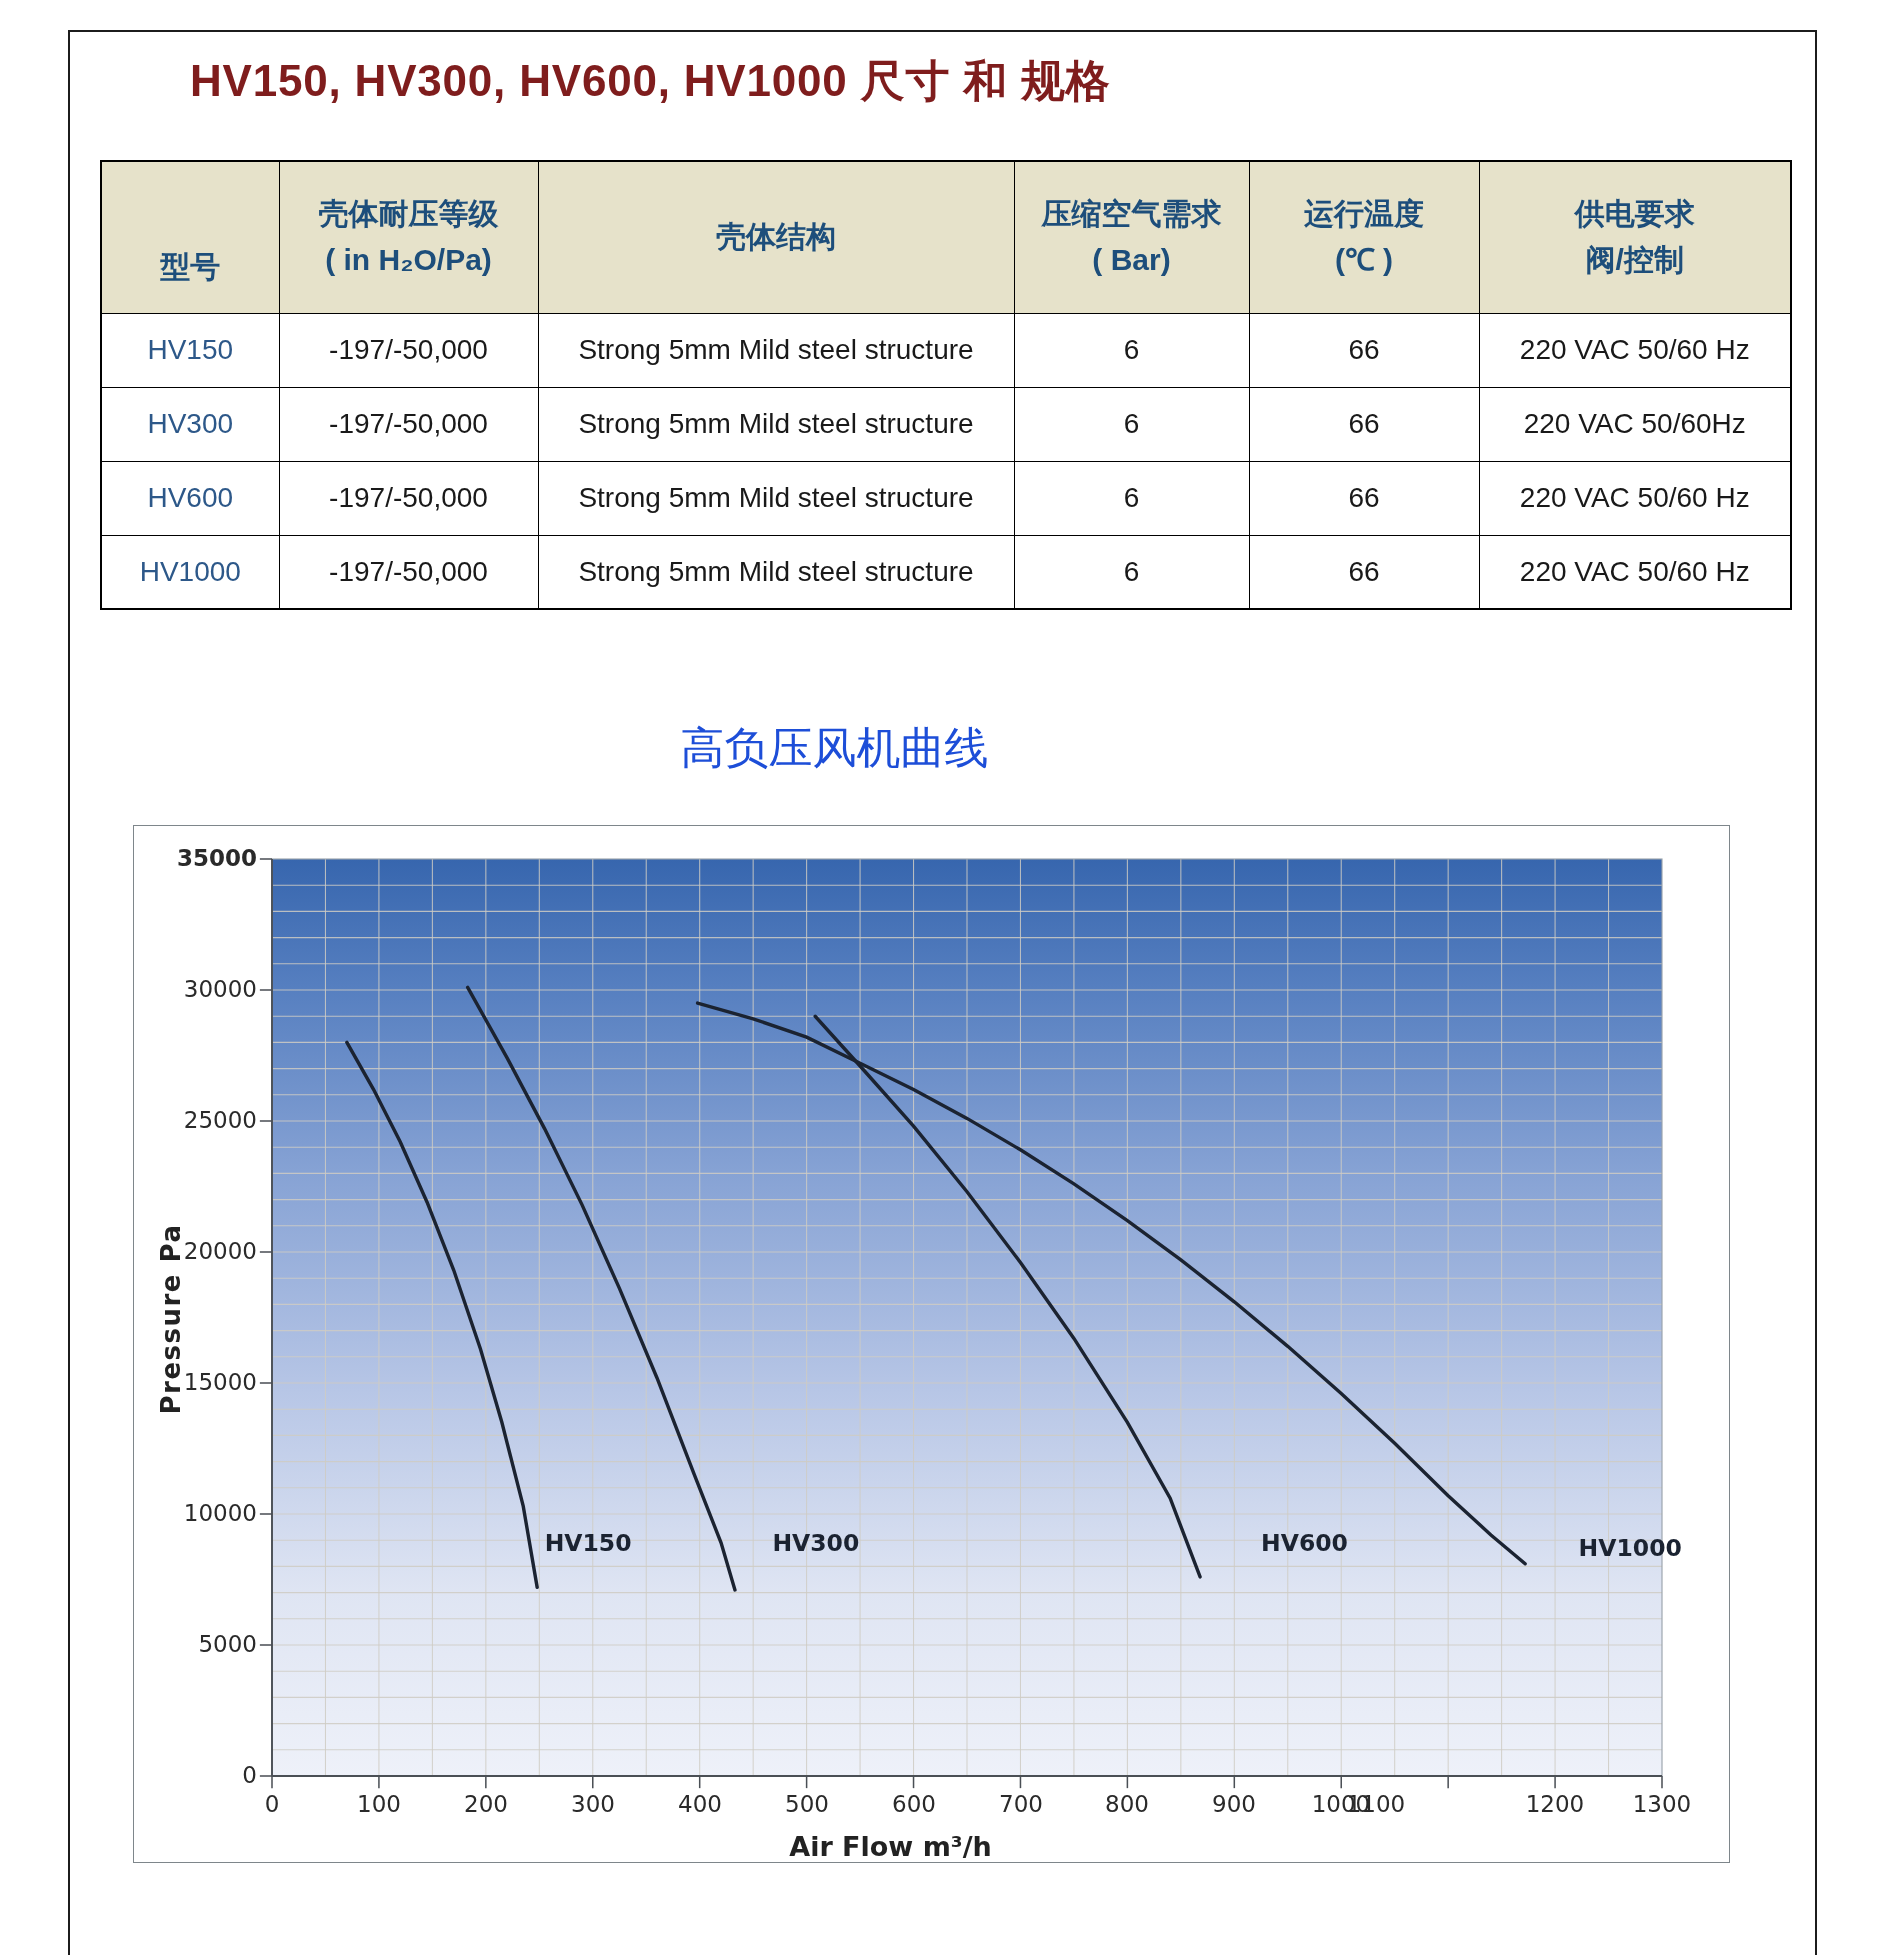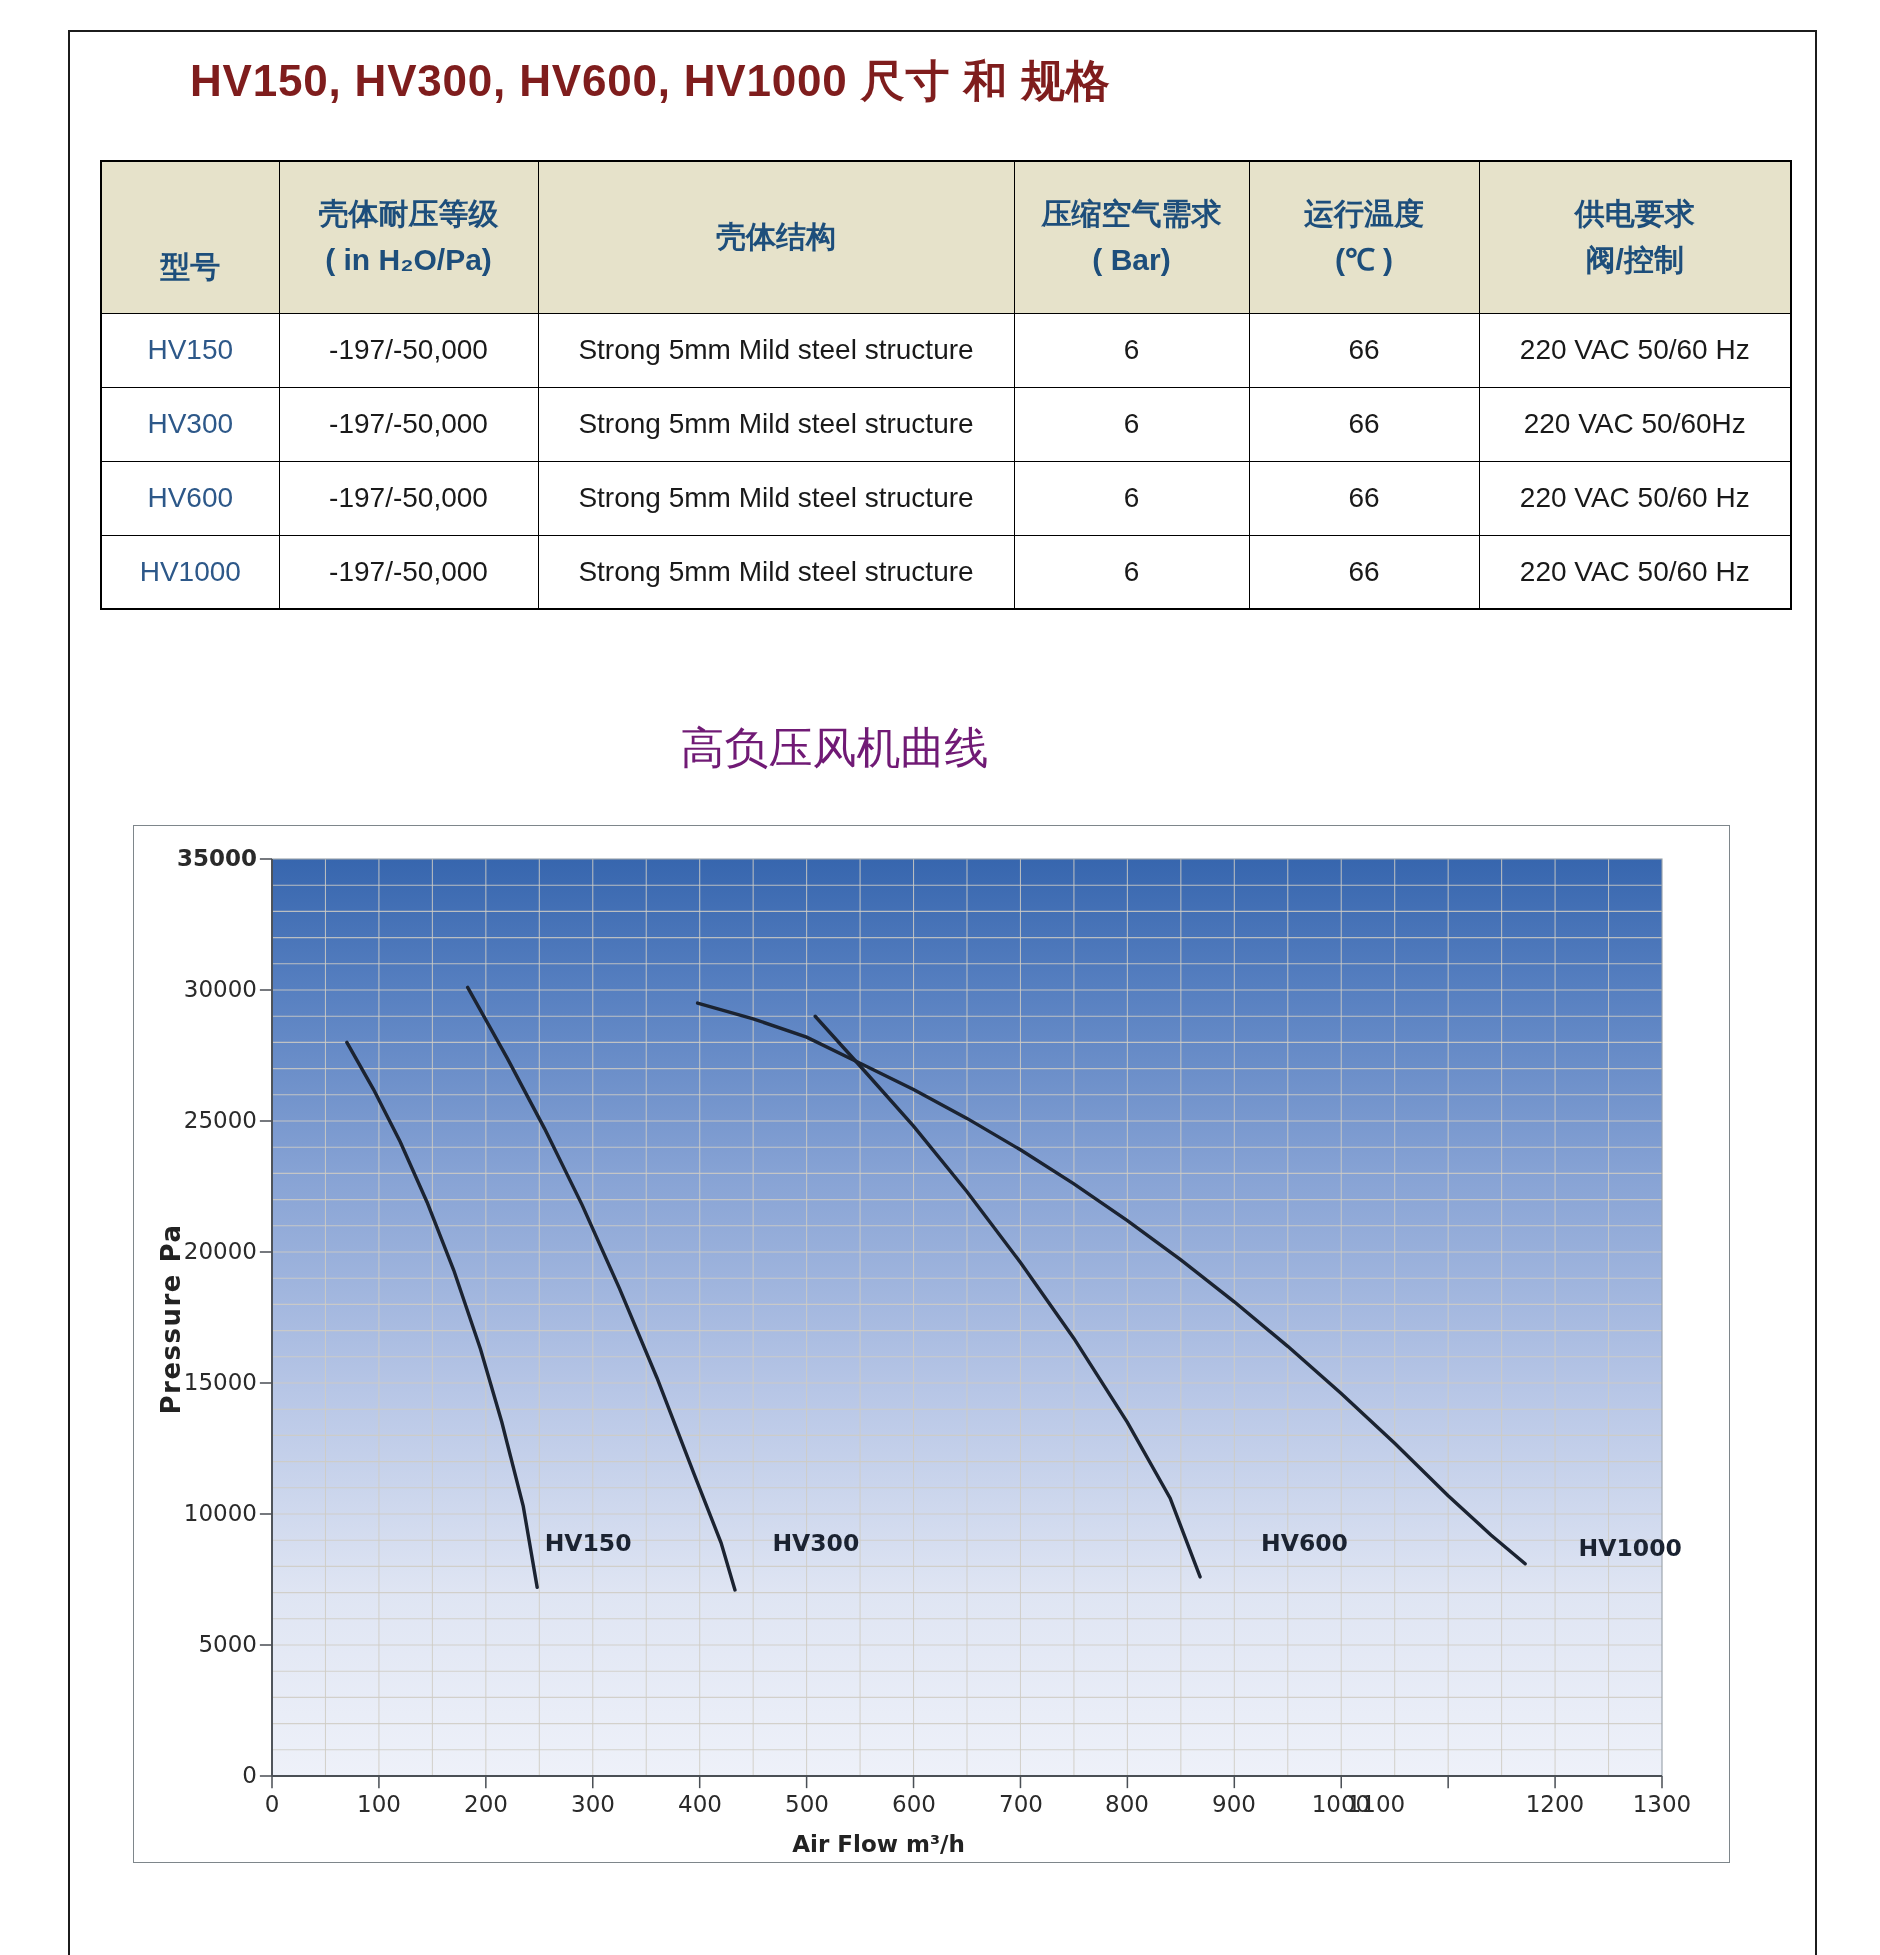--- a/index.html
+++ b/index.html
@@ -20,35 +20,35 @@
                    line-height:1.55;}
   table.spec-table td{font-size:28px;height:74px;}
   th.h-cell{height:152px;}
   th.no-r,td.no-r{border-right:none;}
   th.no-l,td.no-l{border-left:none;}
   th.h-model div{padding-top:59px;}
   th.h-power{text-align:left;padding-left:29px;}
   td.model{color:#2d5889;font-size:35px;font-weight:500;}
 
   .chart-title{position:absolute;left:531px;top:719px;width:607px;margin:0;
-               text-align:center;font-size:44px;font-weight:500;color:#701a75;}
+               text-align:center;font-size:44px;font-weight:500;color:#1d4ed8;}
 
   .chart-box{position:absolute;left:133px;top:825px;width:1597px;height:1038px;
              border:1.5px solid #7e868b;background:#ffffff;box-sizing:border-box;}
   .plot-svg{position:absolute;left:138px;top:33px;width:1390px;height:917px;overflow:visible;}
 
   .ytick{position:absolute;left:21px;width:102px;text-align:right;
          font-family:"DejaVu Sans",sans-serif;font-size:23px;color:#2a2a2a;}
   .xtick{position:absolute;width:68px;text-align:center;top:965px;
          font-family:"DejaVu Sans",sans-serif;font-size:23px;color:#2a2a2a;}
   .y-axis-title{position:absolute;left:-191px;top:478px;width:455px;text-align:center;
          transform:rotate(-90deg);font-family:"DejaVu Sans",sans-serif;
          font-size:26px;font-weight:700;color:#222;letter-spacing:1.5px;}
-  .x-axis-title{position:absolute;left:517px;top:1005px;width:455px;text-align:center;
-         font-family:"DejaVu Sans",sans-serif;font-size:23px;font-weight:700;color:#222;}
+  .x-axis-title{position:absolute;left:529px;top:1005px;width:455px;text-align:center;
+         font-family:"DejaVu Sans",sans-serif;font-size:27px;font-weight:700;color:#222;}
 </style>
 </head>
 <body>
 
 <div class="frame"></div>
 
 <h1 class="doc-title">HV150, HV300, HV600, HV1000 尺寸 和 规格</h1>
 
 <table class="spec-table">
   <colgroup>

